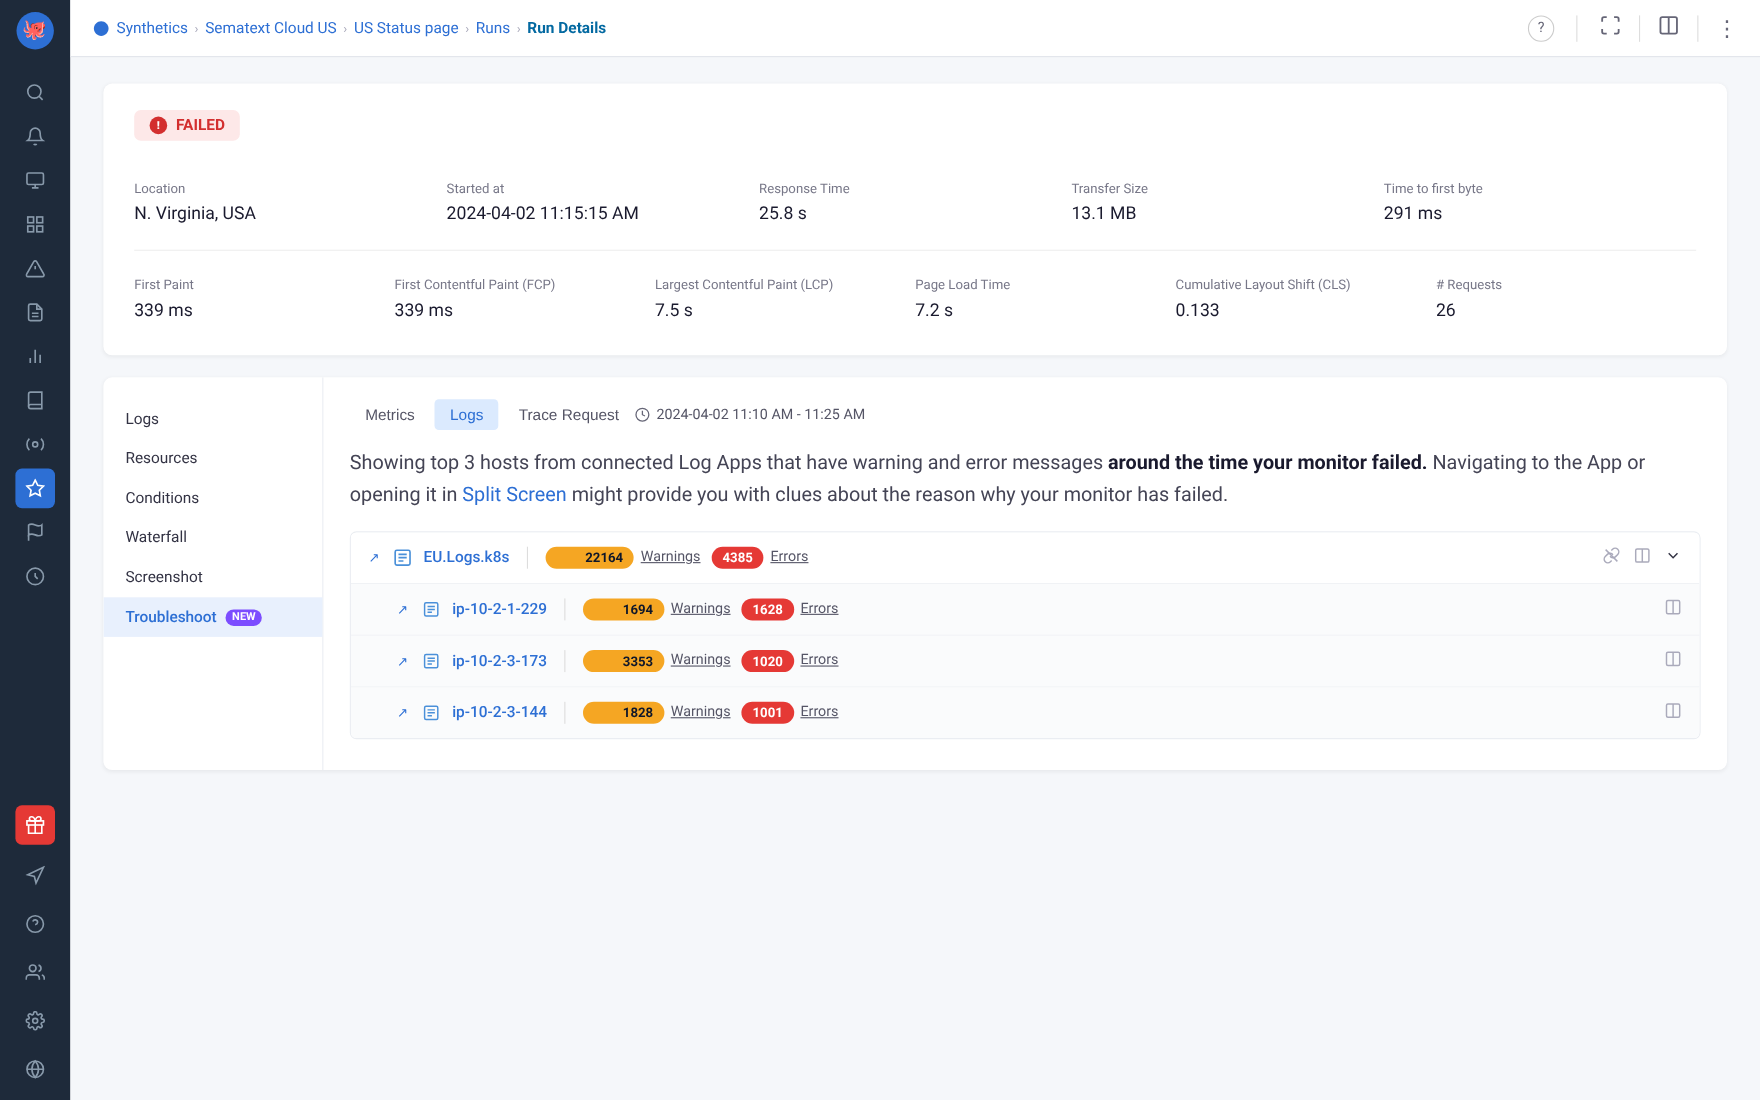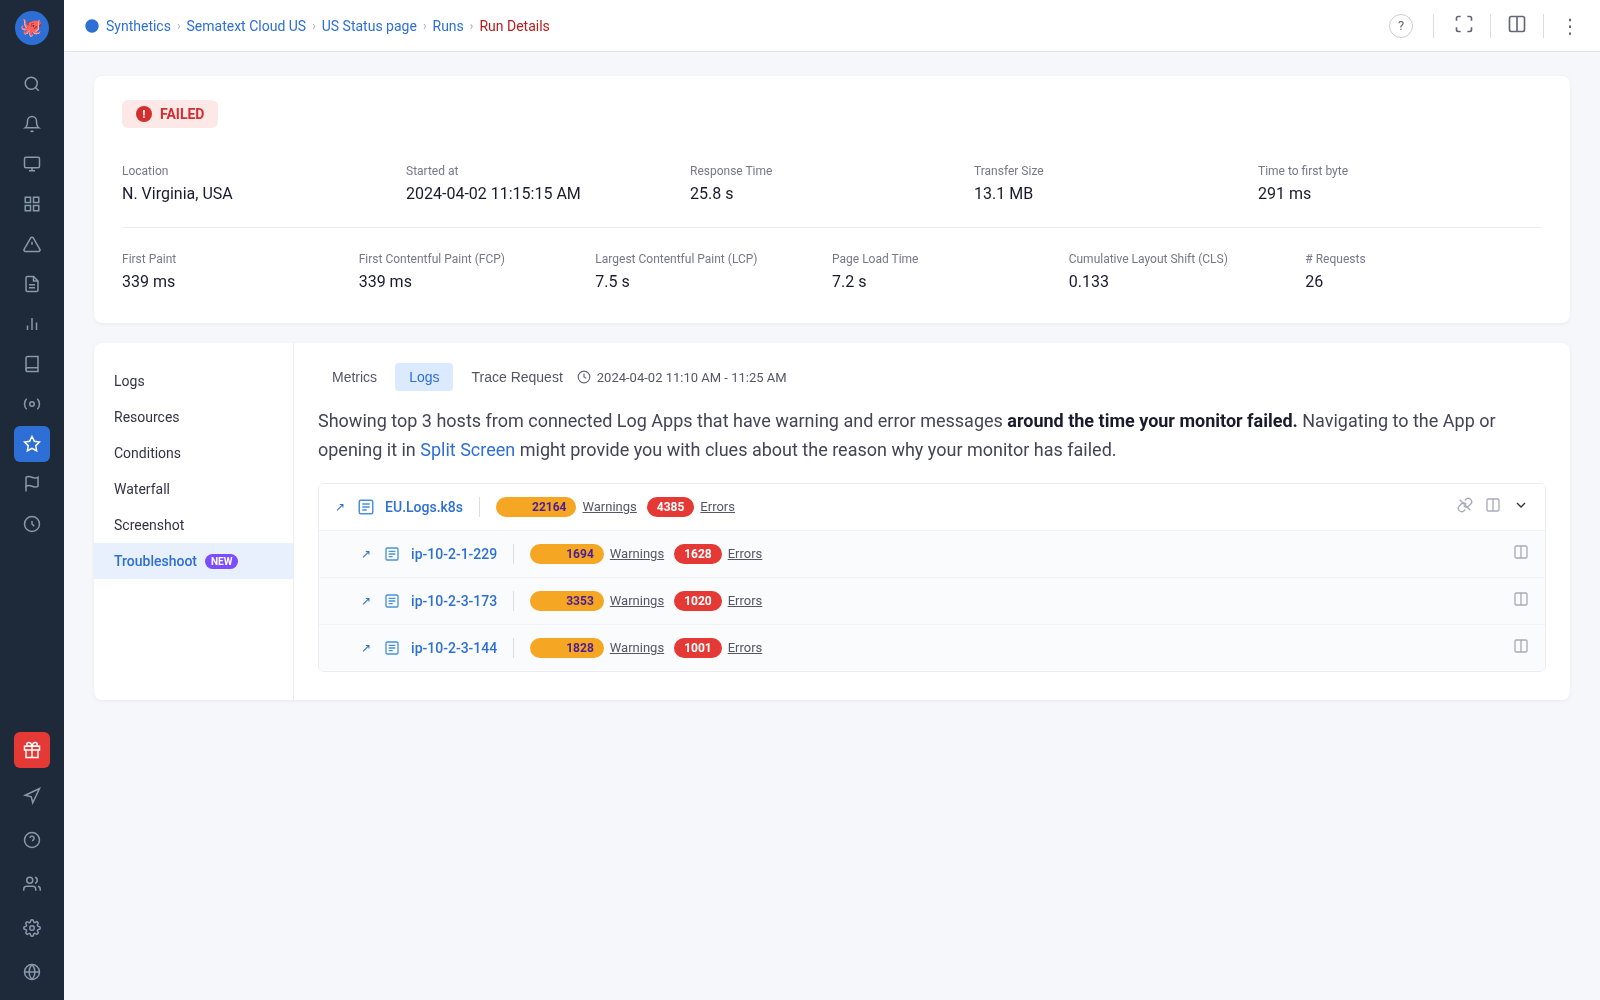--- a/index.html
+++ b/index.html
@@ -73,22 +73,22 @@
       cursor: pointer;
       display: flex;
       align-items: center;
       gap: 4px;
     }
     .breadcrumb-sep {
       color: #aab;
       font-size: 12px;
     }
     .breadcrumb-current {
-      color: #b91c1c;
-      font-weight: 400;
+      color: #0369a1;
+      font-weight: 700;
     }
     .topbar-actions {
       display: flex;
       align-items: center;
       gap: 12px;
     }
 
     
     .content {
       flex: 1;
@@ -274,21 +274,21 @@
     }
     .badge {
       display: inline-flex;
       align-items: center;
       padding: 3px 10px;
       border-radius: 20px;
       font-size: 12px;
       font-weight: 700;
       margin-right: 6px;
     }
-    .badge-warning { background: #f5a623; color: #4c1d95; padding-left: 36px; }
+    .badge-warning { background: #f5a623; color: #0f172a; padding-left: 36px; }
     .badge-error { background: #e53935; color: #fff; }
     .badge-label { font-size: 13px; color: #556; text-decoration: underline; }
     .log-actions {
       margin-left: auto;
       display: flex;
       align-items: center;
       gap: 12px;
     }
     .log-action-btn {
       color: #aab;

